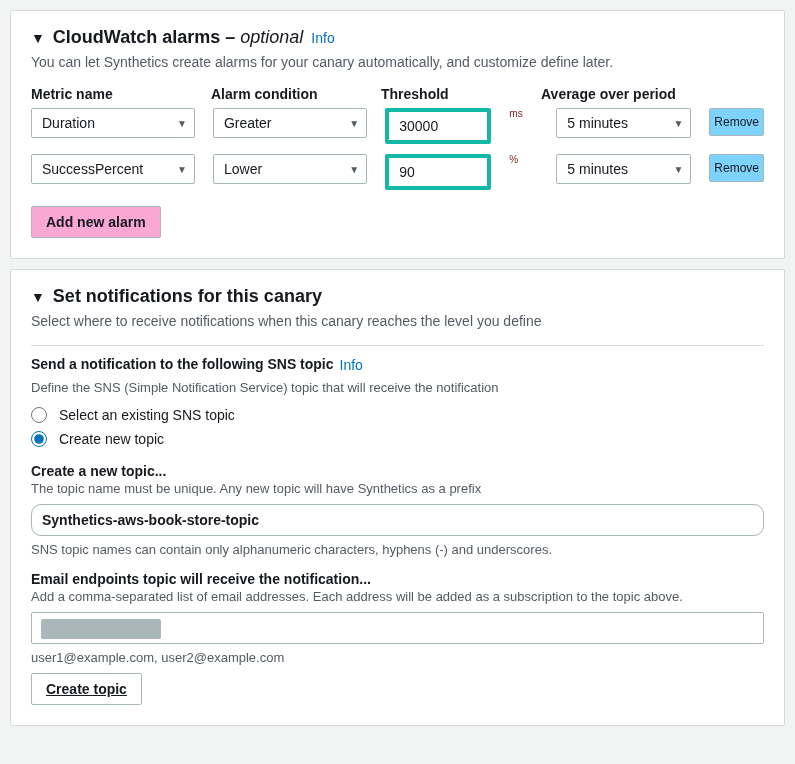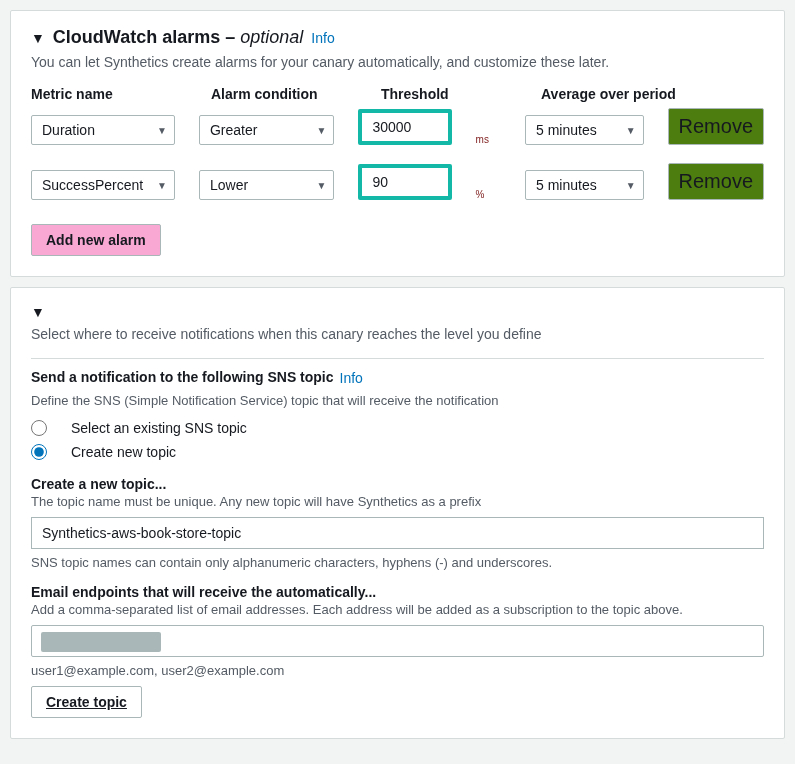--- a/index.html
+++ b/index.html
@@ -64,23 +64,23 @@
       font-weight: 600;
       color: #16191f;
     }
     .col-metric { width: 170px; }
     .col-condition { width: 160px; }
     .col-threshold { width: 110px; }
     .col-avg { width: 140px; }
 
     .alarm-row {
       display: flex;
-      gap: 24px;
-      align-items: flex-end;
-      margin-bottom: 18px;
+      gap: 18px;
+      align-items: flex-start;
+      margin-bottom: 10px;
     }
     .select-wrap {
       position: relative;
       display: inline-flex;
       align-items: center;
     }
     .select-wrap select {
       appearance: none;
       -webkit-appearance: none;
       background: #fff;
@@ -105,25 +105,25 @@
       padding: 6px 10px;
       font-size: 14px;
       color: #16191f;
       width: 100%;
     }
     .unit-label {
       font-size: 10px;
       color: #7f1d1d;
     }
     .btn-remove {
-      background: #4d7c0f;
-      border: 1px solid #aab7b8;
-      border-radius: 2px;
-      padding: 6px 10px;
-      font-size: 20px;
+      background: #7dd3fc;
+      border: 1px solid #aab7b8;
+      border-radius: 2px;
+      padding: 6px 4px;
+      font-size: 12px;
       color: #16191f;
       cursor: pointer;
       font-weight: 400;
     }
     .btn-add-alarm {
       background: #f9a8d4;
       border: 1px solid #aab7b8;
       border-radius: 2px;
       padding: 7px 14px;
       font-size: 14px;
@@ -161,21 +161,21 @@
     }
     .radio-group {
       display: flex;
       flex-direction: column;
       gap: 8px;
       margin-bottom: 16px;
     }
     .radio-item {
       display: flex;
       align-items: flex-end;
-      gap: 24px;
+      gap: 12px;
       font-size: 14px;
       color: #16191f;
       cursor: pointer;
     }
     .radio-item input[type="radio"] {
       accent-color: #0073bb;
       width: 16px;
       height: 16px;
       cursor: pointer;
     }
@@ -188,25 +188,26 @@
       margin-bottom: 2px;
     }
     .form-section-desc {
       font-size: 13px;
       color: #545b64;
       margin-bottom: 8px;
     }
     .text-input {
       width: 100%;
       border: 1px solid #aab7b8;
-      border-radius: 0;
+      border-radius: 10px;
       padding: 7px 10px;
       font-size: 14px;
       color: #16191f;
       margin-bottom: 6px;
+      font-weight: bold;
     }
     .field-hint {
       font-size: 13px;
       color: #545b64;
       margin-bottom: 14px;
     }
     .email-input-wrap {
       position: relative;
       margin-bottom: 6px;
     }
@@ -250,21 +251,21 @@
 
 <div class="section">
   <div class="section-header">
     <span class="collapse-arrow">▼</span>
     <span class="section-title">
       <span>CloudWatch alarms –</span>
       <em>optional</em>
     </span>
     <a href="#" class="info-link">Info</a>
   </div>
-  <div class="section-desc">You can let Synthetics create alarms for your canary automatically, and customize these later.</div>
+  <div class="section-desc">You can let Synthetics create alarms for your canary automatically, and customize define later.</div>
 
   
   <div class="alarm-labels">
     <div class="alarm-label col-metric">Metric name</div>
     <div class="alarm-label col-condition">Alarm condition</div>
     <div class="alarm-label col-threshold">Threshold</div>
     <div style="width:30px;"></div>
     <div class="alarm-label col-avg">Average over period</div>
   </div>
 
@@ -333,20 +334,21 @@
     </div>
     <button class="btn-remove">Remove</button>
   </div>
 
   <button class="btn-add-alarm">Add new alarm</button>
 </div>
 
 <div class="notif-section">
   <div class="section-header">
     <span class="collapse-arrow">▼</span>
+    <span class="section-title">Set notifications for this canary</span>
   </div>
   <div class="section-desc">Select where to receive notifications when this canary reaches the level you define</div>
 
   <hr class="divider">
 
   <div style="display:flex; align-items:center; gap:6px; margin-bottom:6px;">
     <span class="sub-label">Send a notification to the following SNS topic</span>
     <a href="#" class="info-link">Info</a>
   </div>
   <div class="sub-desc">Define the SNS (Simple Notification Service) topic that will receive the notification</div>
@@ -361,21 +363,21 @@
       <span>Create new topic</span>
     </label>
   </div>
 
   <div>
     <div class="form-section-title">Create a new topic...</div>
     <div class="form-section-desc">The topic name must be unique. Any new topic will have Synthetics as a prefix</div>
     <input type="text" class="text-input" value="Synthetics-aws-book-store-topic" style="">
     <div class="field-hint">SNS topic names can contain only alphanumeric characters, hyphens (-) and underscores.</div>
 
-    <div class="form-section-title">Email endpoints that will receive the automatically...</div>
+    <div class="form-section-title">Email endpoints topic will receive the notification...</div>
     <div class="form-section-desc">Add a comma-separated list of email addresses. Each address will be added as a subscription to the topic above.</div>
     <div class="email-input-wrap">
       <input type="text" class="email-input" value="" style="">
       <div class="email-input-filled-bar"></div>
     </div>
     <div class="email-placeholder">user1@example.com, user2@example.com</div>
 
     <button class="btn-create-topic">Create topic</button>
   </div>
 </div>

